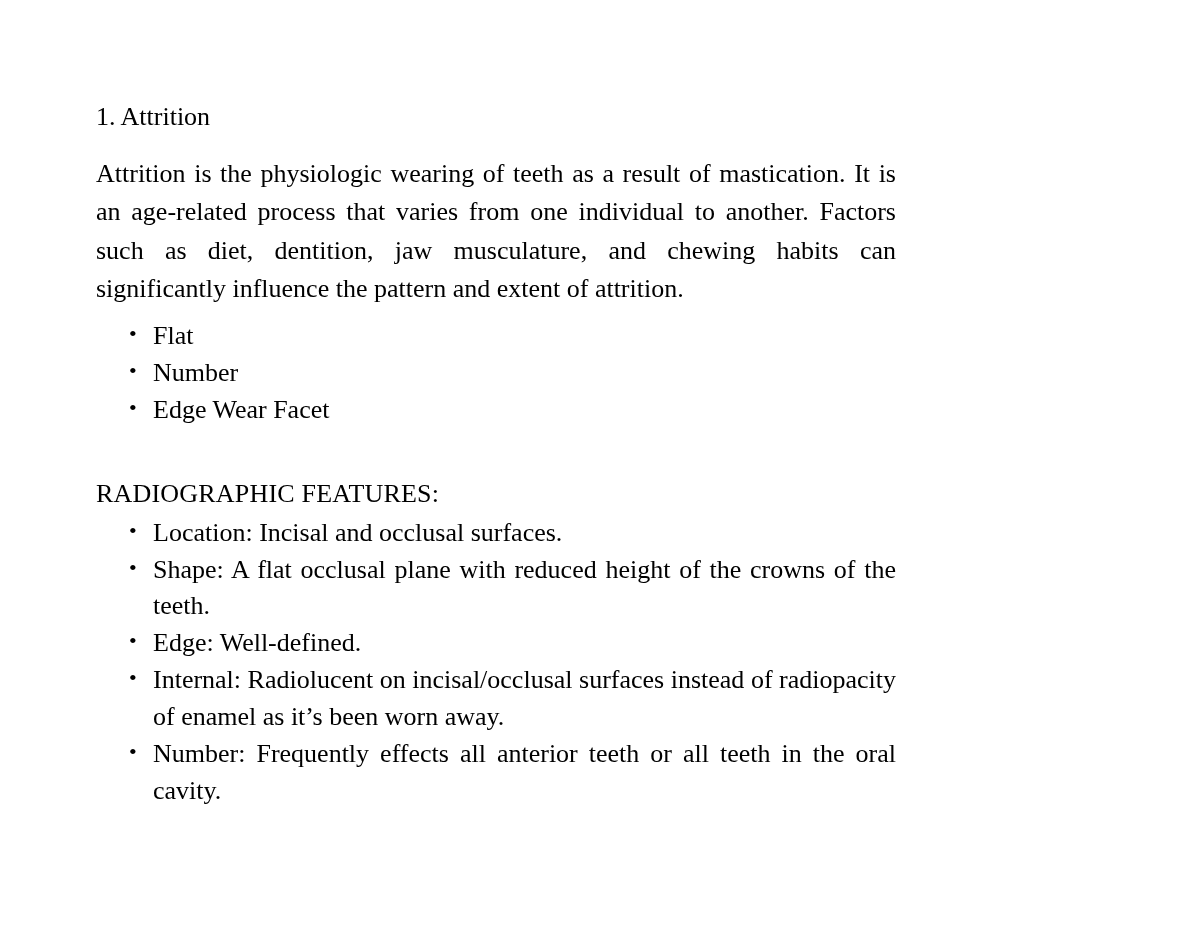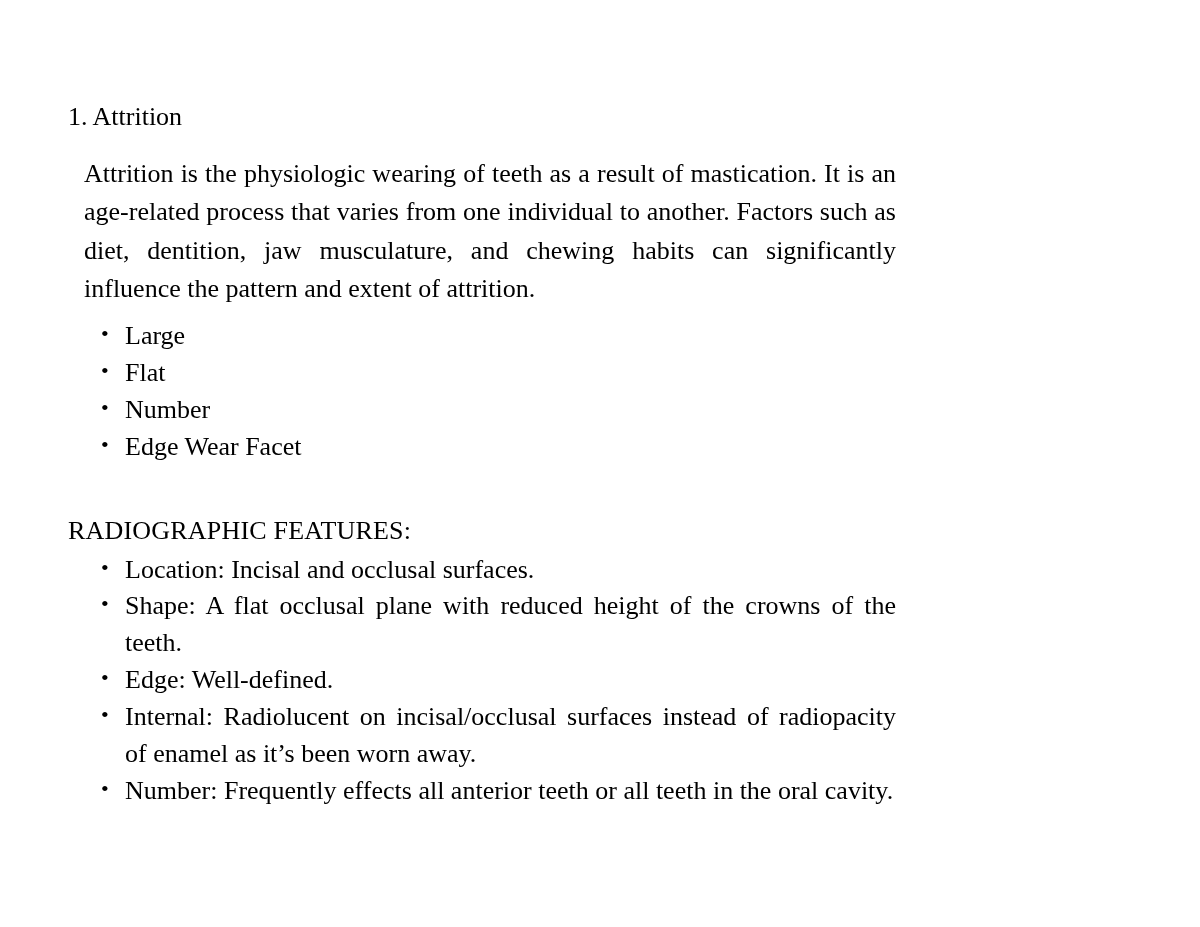--- a/index.html
+++ b/index.html
@@ -12,33 +12,33 @@
     height: 927px;
     font-family: "Liberation Serif", "DejaVu Serif", serif;
     color: #000000;
     overflow: hidden;
   }
   .page {
     position: relative;
     width: 964px;
     height: 927px;
     box-sizing: border-box;
-    padding: 100px 68px 0 68px;
+    padding: 100px 68px 0 96px;
   }
   .doc-heading {
     font-size: 26px;
     line-height: 1.28;
     margin: 0 0 22px 0;
     font-weight: normal;
   }
   .body-paragraph {
     font-size: 26px;
     line-height: 1.47;
     text-align: justify;
-    margin: 0 0 10px 16px;
+    margin: 0 0 10px 0;
     hyphens: none;
   }
   .section-title {
     font-size: 26px;
     line-height: 1.3;
     margin: 60px 0 4px 0;
     font-weight: normal;
     letter-spacing: 0.2px;
   }
   .section-title.tight {
@@ -77,21 +77,20 @@
 <body>
 
 <div class="page">
 
   <div class="doc-heading">1. Attrition</div>
 
   <p class="body-paragraph">Attrition is the physiologic wearing of teeth as a result of mastication. It is an age-related process that varies from one individual to another. Factors such as diet, dentition, jaw musculature, and chewing habits can significantly influence the pattern and extent of attrition.</p>
 
 
   <ul class="bullet-list">
-    <li><span class="li-text">Large</span></li>
     <li><span class="li-text">Flat</span></li>
     <li><span class="li-text">Number</span></li>
     <li><span class="li-text">Edge Wear Facet</span></li>
   </ul>
 
   <div class="section-title tight">RADIOGRAPHIC FEATURES:</div>
 
   <ul class="bullet-list wide">
     <li><span class="li-text">Location: Incisal and occlusal surfaces.</span></li>
     <li><span class="li-text">Shape: A flat occlusal plane with reduced height of the crowns of the teeth.</span></li>

